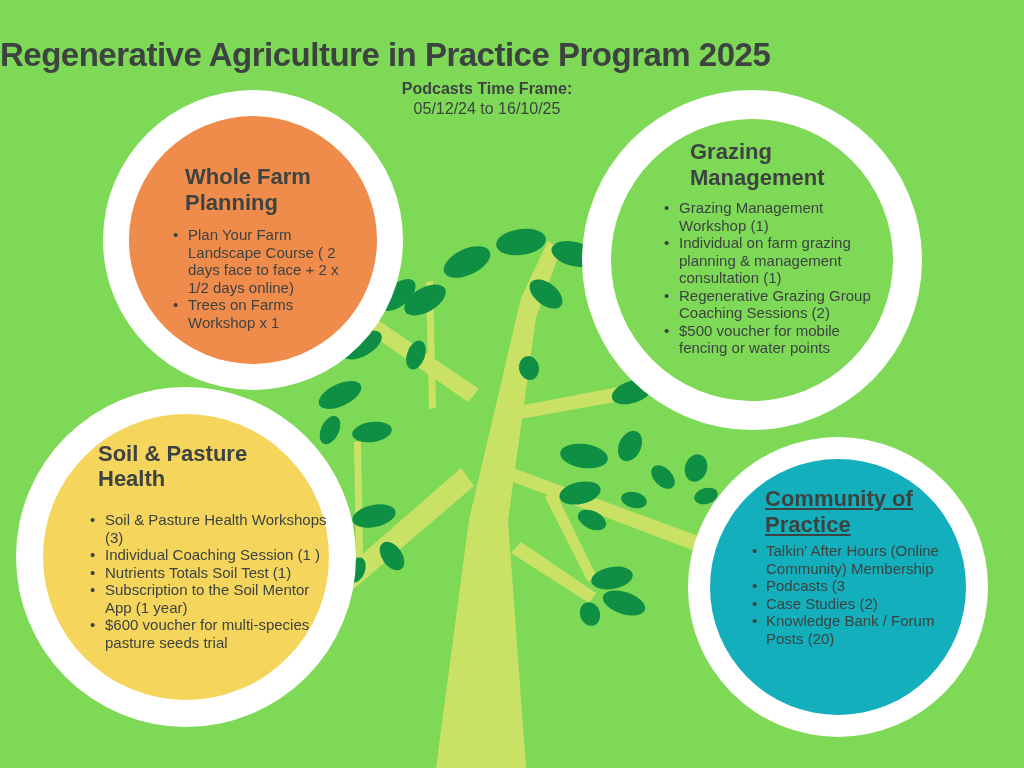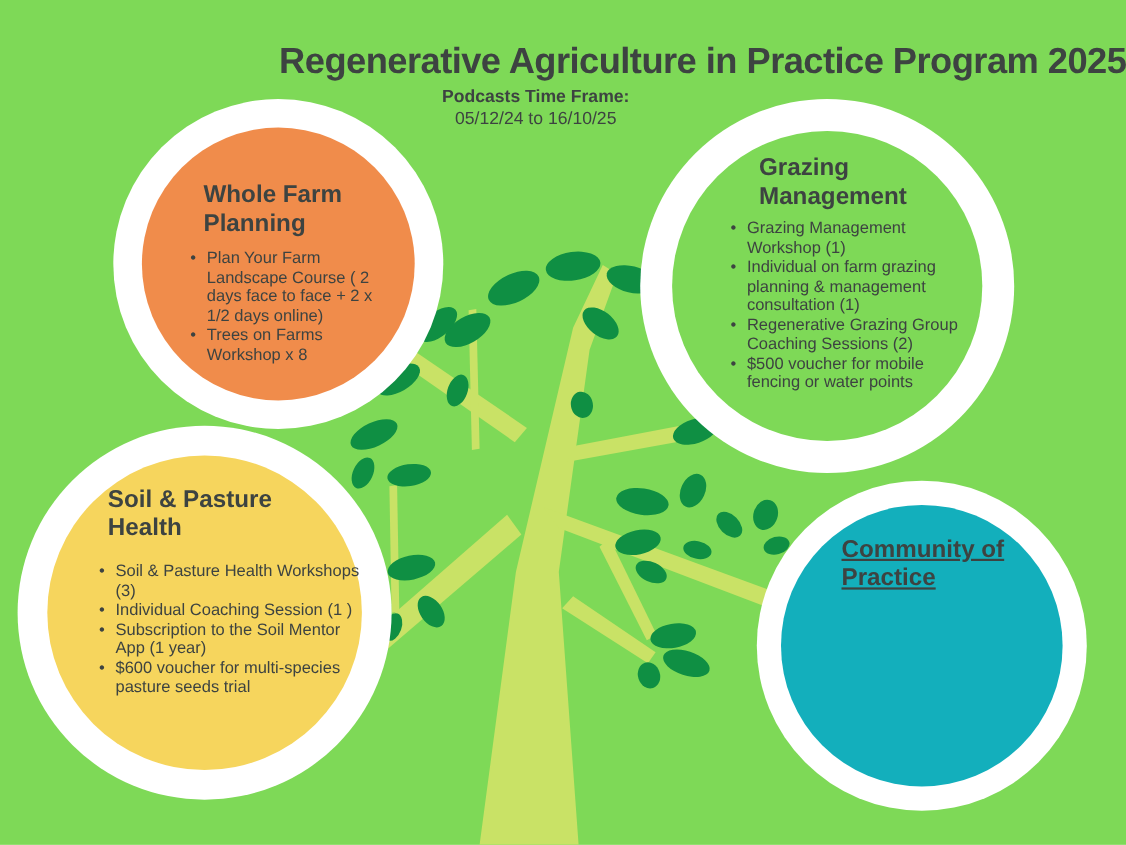--- a/index.html
+++ b/index.html
@@ -1,21 +1,21 @@
 <!DOCTYPE html>
 <html style="--c-background: #7ed957; --c-ring: #ffffff; --c-orange: #f08c4b; --c-yellow: #f6d55d; --c-teal: #13afbc; --c-trunk: #c9e266; --c-leaf: #0f8f43; --c-text: #3d4341;"><head>
 <meta charset="utf-8">
 <style>
   html,body{margin:0;padding:0;}
   body{font-family:"Liberation Sans", sans-serif;}
   .canvas{position:relative;width:1024px;height:768px;overflow:hidden;background:var(--c-background,#7ed957);}
   .tree{position:absolute;left:0;top:0;z-index:1;}
   .branch{fill:var(--c-trunk,#c9e266);}
   .leaf{fill:var(--c-leaf,#0f8f43);}
-  .page-title{position:absolute;top:36px;left:0;width:1024px;text-align:right;margin:0;
+  .page-title{position:absolute;top:36px;left:0;width:1024px;text-align:left;margin:0;
     font-size:33px;font-weight:800;letter-spacing:-0.5px;color:var(--c-text,#3d4341);z-index:4;}
   .timeframe{position:absolute;top:80px;left:487px;transform:translateX(-50%);text-align:center;z-index:4;color:var(--c-text,#3d4341);}
   .timeframe .tf-label{font-size:16px;font-weight:800;}
   .timeframe .tf-value{font-size:16px;margin-top:2px;}
   .ring{position:absolute;background:var(--c-ring,#ffffff);border-radius:50%;z-index:2;}
   .ring .inner{position:absolute;border-radius:50%;}
   .ring-wfp{left:103px;top:90px;width:300px;height:300px;}
   .ring-wfp .inner{inset:26px;background:var(--c-orange,#f08c4b);}
   .ring-graze{left:582px;top:90px;width:340px;height:340px;}
   .ring-graze .inner{inset:29px;background:var(--c-background,#7ed957);}
@@ -107,38 +107,45 @@
     <div class="inner"></div>
   </div>
   <div class="ring ring-community">
     <div class="inner"></div>
   </div>
 
   <div class="content content-wfp">
     <h2>Whole Farm Planning</h2>
     <ul>
         <li>Plan Your Farm Landscape Course ( 2 days face to face + 2 x 1/2 days online)</li>
-        <li>Trees on Farms Workshop x 8</li>
+        <li>Trees on Farms Workshop x 1</li>
       </ul>
   </div>
   <div class="content content-graze">
     <h2>Grazing Management</h2>
     <ul>
         <li>Grazing Management Workshop (1)</li>
         <li>Individual on farm grazing planning &amp; management consultation (1)</li>
         <li>Regenerative Grazing Group Coaching Sessions (2)</li>
         <li>$500 voucher for mobile fencing or water points</li>
       </ul>
   </div>
   <div class="content content-soil">
     <h2>Soil &amp; Pasture Health</h2>
     <ul>
         <li>Soil &amp; Pasture Health Workshops (3)</li>
         <li>Individual Coaching Session (1 )</li>
+        <li>Nutrients Totals Soil Test (1)</li>
         <li>Subscription to the Soil Mentor App (1 year)</li>
         <li>$600 voucher for multi-species pasture seeds trial</li>
       </ul>
   </div>
   <div class="content content-community">
     <h2>Community of Practice</h2>
+    <ul>
+        <li>Talkin' After Hours (Online Community) Membership</li>
+        <li>Podcasts (3</li>
+        <li>Case Studies (2)</li>
+        <li>Knowledge Bank / Forum Posts (20)</li>
+      </ul>
   </div>
 
 </div>
 
 </body></html>

